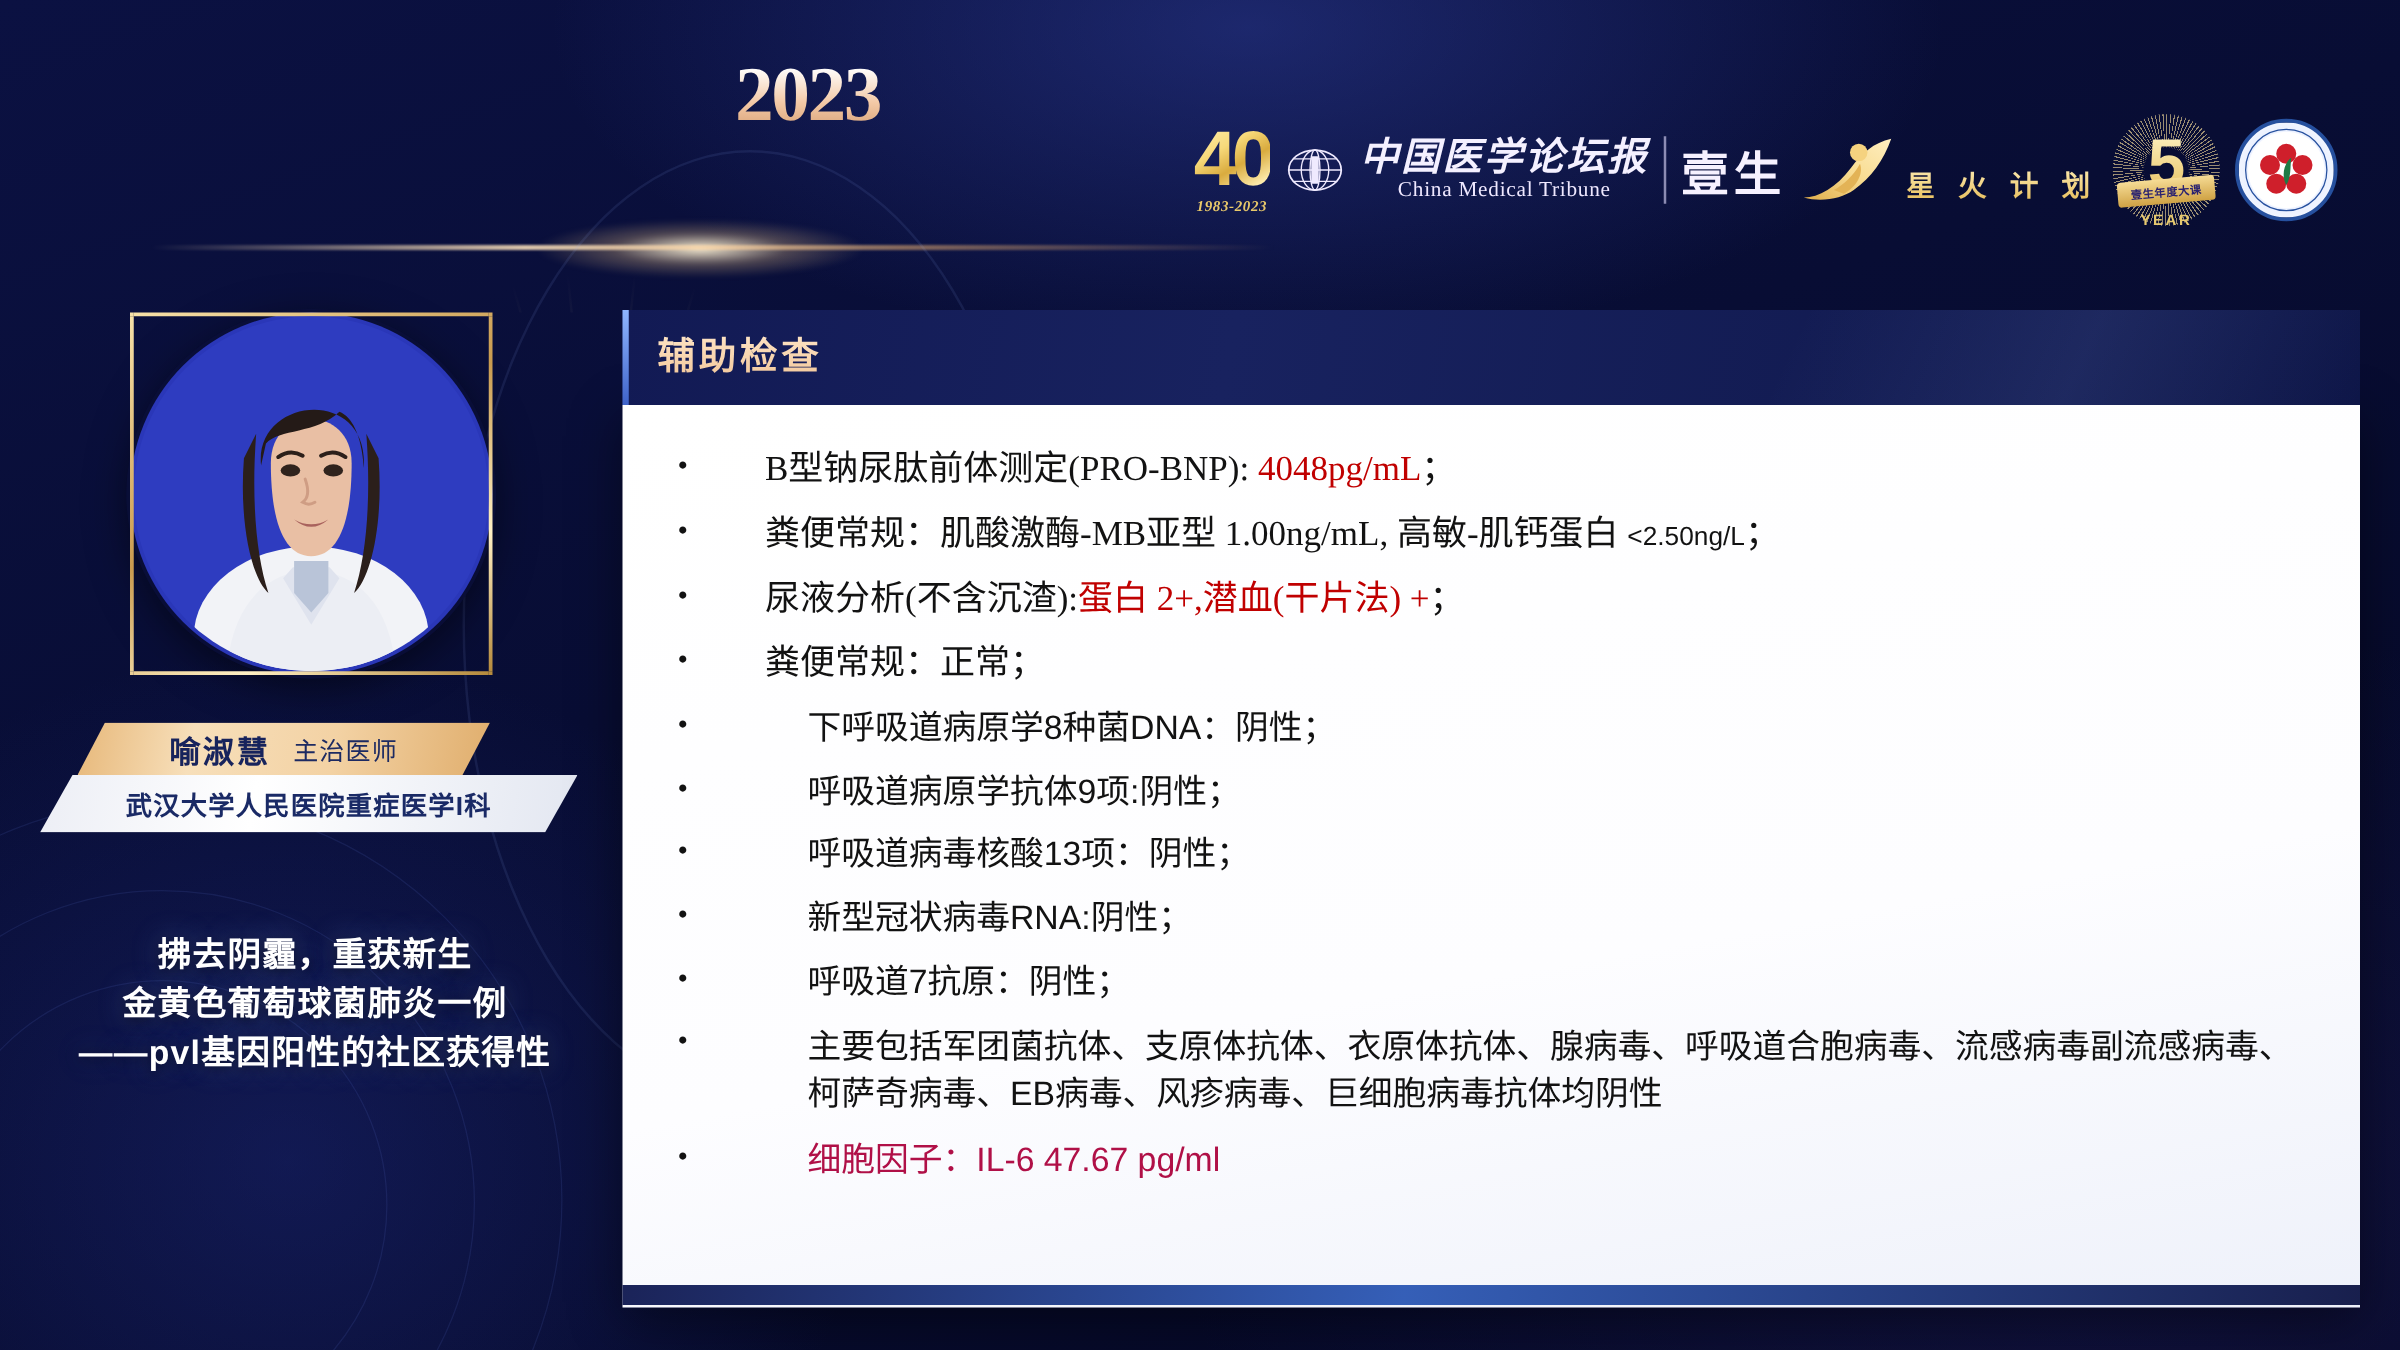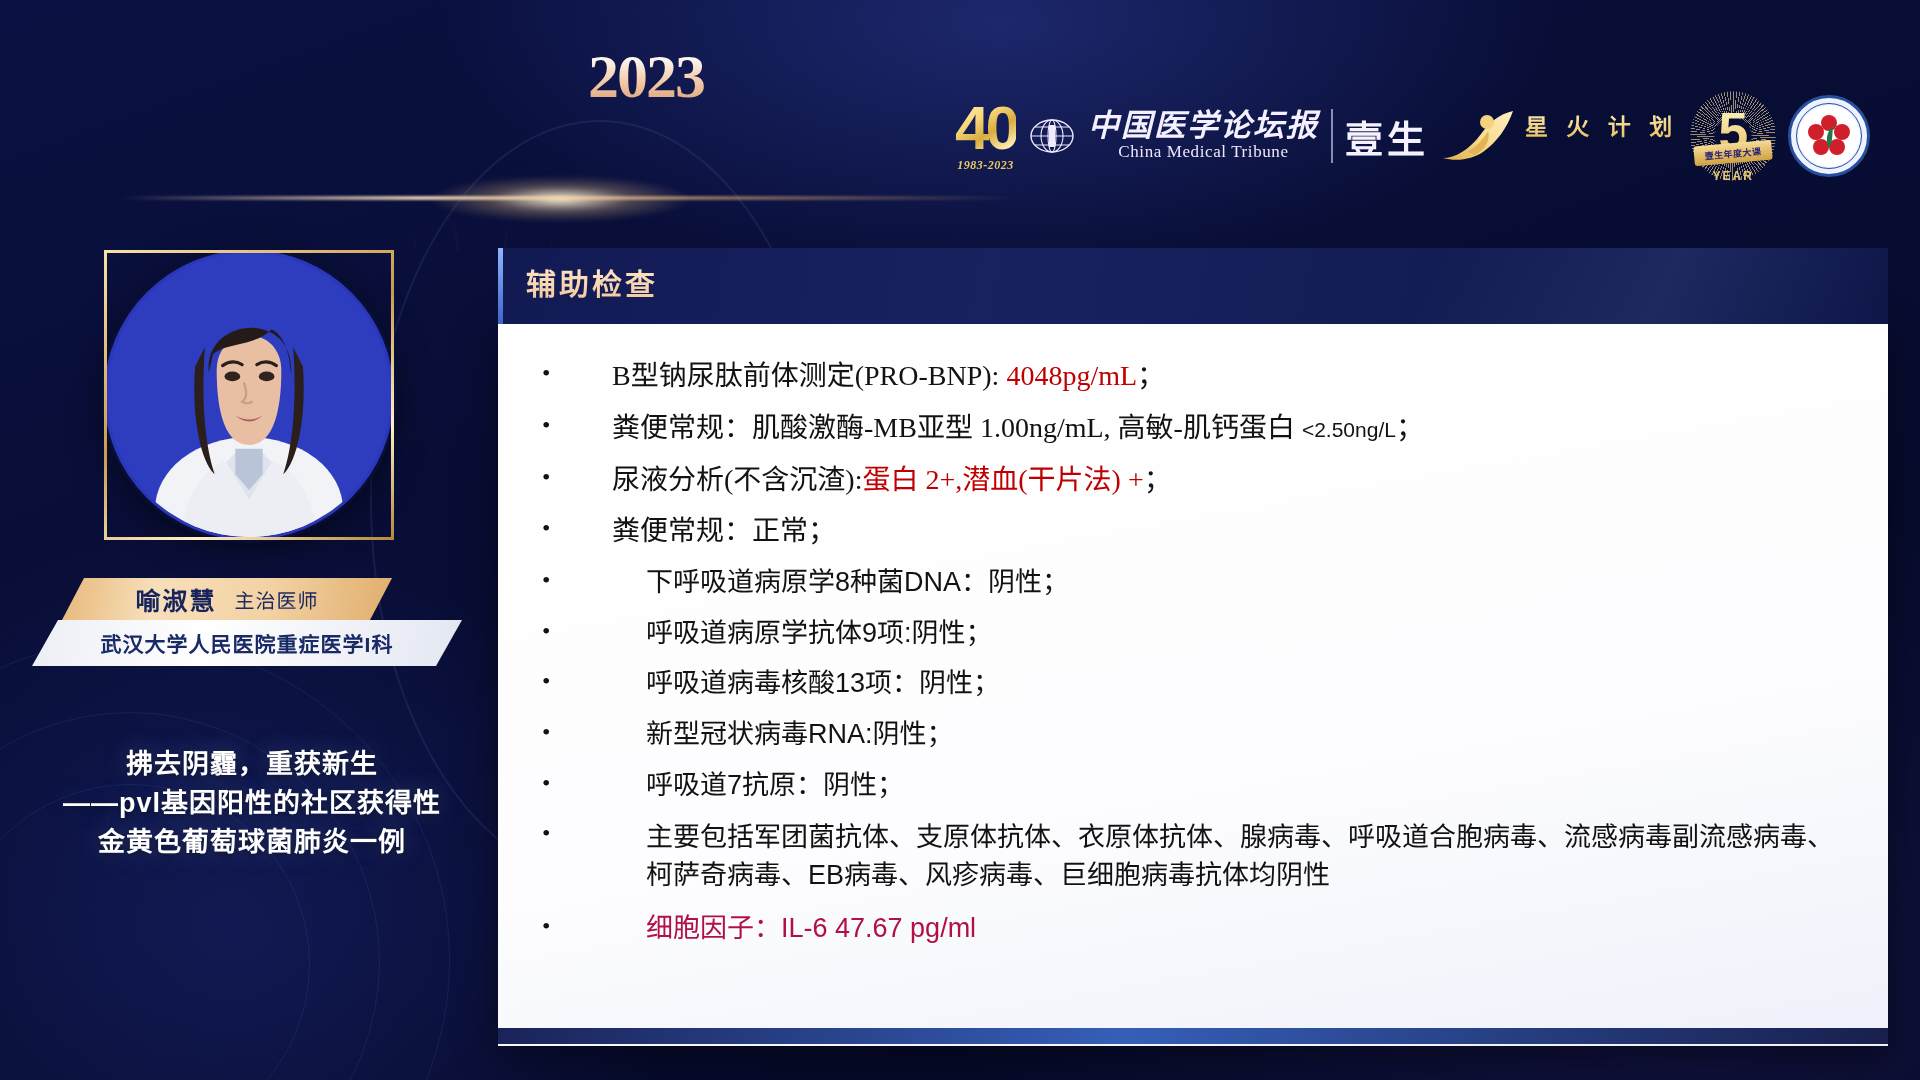--- a/index.html
+++ b/index.html
@@ -59,21 +59,21 @@
     background:linear-gradient(150deg,#fff2b8,#f7d97a 35%,#d9ab3e 58%,#ffeeb0 85%);
     -webkit-background-clip:text;background-clip:text;color:transparent;}
   .logo40 .yrs{font-family:"Liberation Serif",serif;font-style:italic;font-weight:700;font-size:12px;color:#e8c86a;letter-spacing:.5px;margin-top:1px;}
   .cmt{display:flex;align-items:center;gap:12px;}
   .globe{width:48px;height:40px;}
   .cmt-text{display:flex;flex-direction:column;align-items:center;}
   .cmt-cn{font-family:"Liberation Serif","DejaVu Serif",serif;font-size:31px;font-weight:700;font-style:italic;color:#f4f0ff;letter-spacing:2px;line-height:1.05;}
   .cmt-en{font-family:"Liberation Serif","DejaVu Serif",serif;font-size:17px;color:#efe8ff;letter-spacing:.6px;}
   .divider-v{width:2px;height:54px;background:rgba(225,220,255,.6);}
   .yisheng{font-family:"Liberation Serif","DejaVu Serif",serif;font-size:38px;font-weight:700;color:#f6f1ff;letter-spacing:4px;}
-  .xinghuo{display:flex;align-items:flex-start;gap:10px;}
+  .xinghuo{display:flex;align-items:flex-end;gap:10px;}
   .bird{width:74px;height:56px;}
   .xh-text{font-size:23px;font-weight:700;letter-spacing:6px;
     background:linear-gradient(180deg,#fff0bd,#e6bb55);-webkit-background-clip:text;background-clip:text;color:transparent;}
   .badge5{position:relative;width:86px;height:90px;display:flex;align-items:center;justify-content:center;}
   .badge5 .burst{position:absolute;inset:0;border-radius:50%;
     background:repeating-conic-gradient(from 0deg,rgba(240,215,150,.85) 0deg 1.2deg,rgba(8,12,50,0) 1.2deg 4deg);
     -webkit-mask:radial-gradient(circle,rgba(0,0,0,0) 28%,#000 32%,#000 70%,rgba(0,0,0,0) 76%);
     mask:radial-gradient(circle,rgba(0,0,0,0) 28%,#000 32%,#000 70%,rgba(0,0,0,0) 76%);opacity:.75;}
   .badge5 .five{position:relative;font-size:54px;font-weight:700;line-height:1;margin-top:-10px;
     background:linear-gradient(180deg,#fff4c4,#e5bd5c);-webkit-background-clip:text;background-clip:text;color:transparent;}
@@ -255,22 +255,22 @@
   <div class="namebar">
     <span class="nm">喻淑慧</span>
     <span class="ttl">主治医师</span>
   </div>
   <div class="orgbar">
     <span>武汉大学人民医院重症医学I科</span>
   </div>
 
   <div class="casetitle">
     <div>拂去阴霾，重获新生</div>
+    <div>金黄色葡萄球菌肺炎一例</div>
     <div>——pvl基因阳性的社区获得性</div>
-    <div>金黄色葡萄球菌肺炎一例</div>
   </div>
 
   <div id="panel">
     <div class="panel-head">
       <h2>辅助检查</h2>
     </div>
     <div class="panel-body">
       <ul class="findings">
 
         <li>

